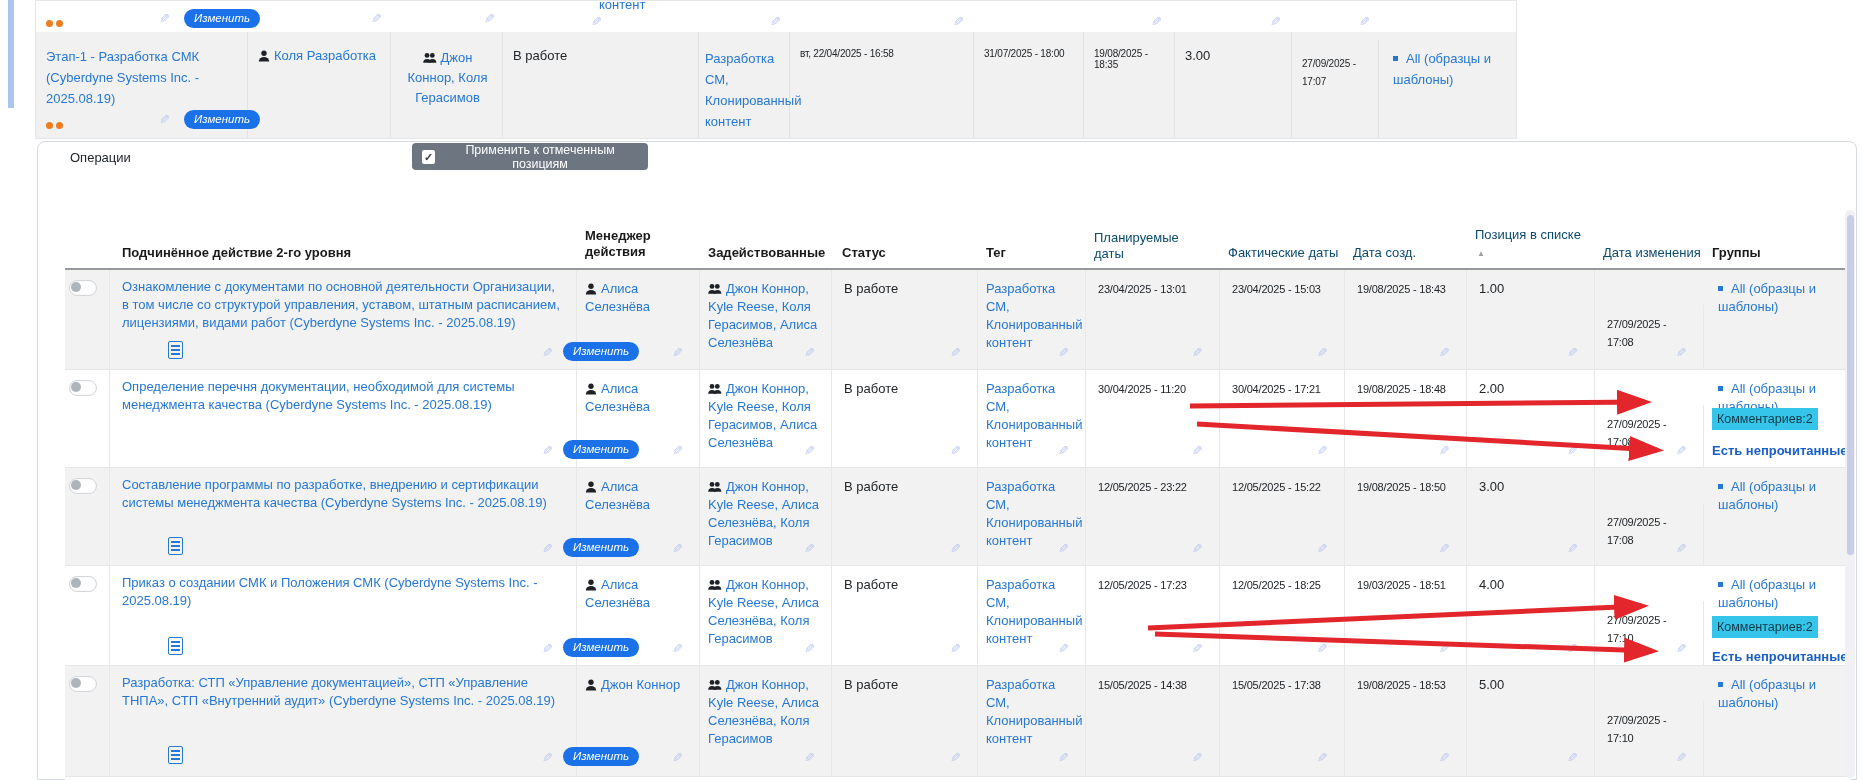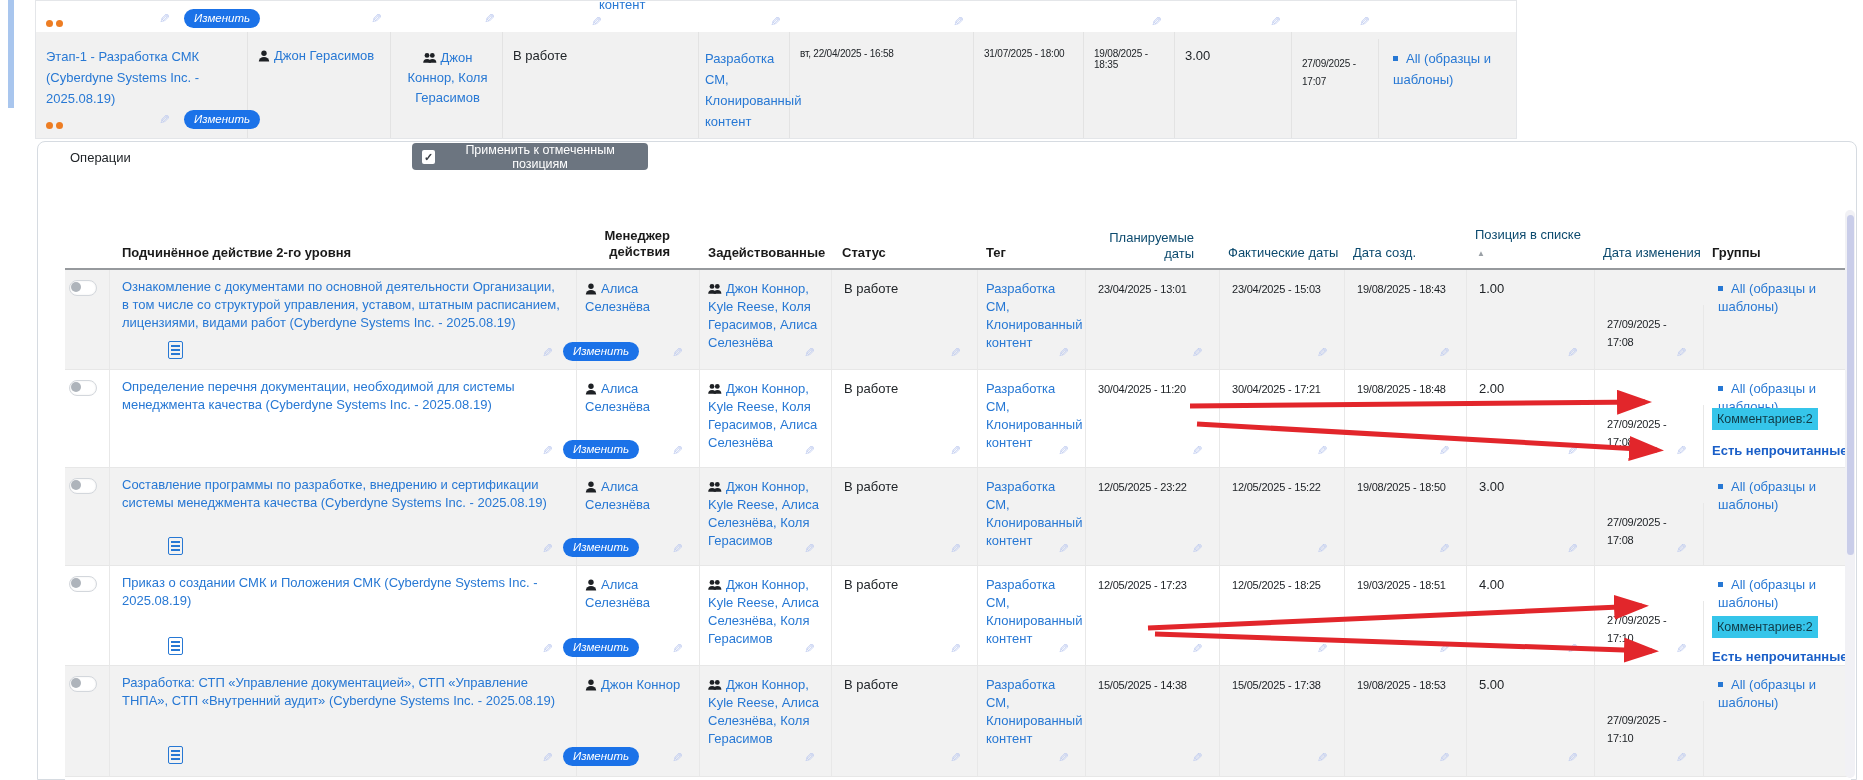--- a/index.html
+++ b/index.html
@@ -42,21 +42,21 @@
   .chev{position:absolute;right:12px;top:8px;width:8px;height:8px;border-right:1.5px solid #555;border-bottom:1.5px solid #555;transform:rotate(45deg) scaleY(.8);}
   .applybtn{left:412px;top:143px;width:236px;height:27px;background:#6c7580;color:#fff;border:none;border-radius:4px;
             font-size:12.5px;display:flex;align-items:center;gap:7px;padding:0 10px;cursor:pointer;}
   .cbx{display:inline-block;width:14px;height:14px;background:#fff;border-radius:2px;color:#3a3f45;font-size:11px;line-height:14px;text-align:center;font-weight:bold;}
 
   
   .mhead{position:absolute;left:65px;top:212px;width:1786px;height:58px;border-bottom:2px solid #96999d;box-sizing:border-box;}
   .mh{position:absolute;font-size:13px;white-space:nowrap;}
   .mh.b{font-weight:bold;color:#1a1a1a;}
   .mh.s{color:#0c4a6e;}
-  .wrap2{white-space:normal;line-height:16px;text-align:right;}
+  .wrap2{white-space:normal;line-height:16px;}
   .sortasc{position:absolute;font-size:8px;color:#9aa0a6;}
   .mrow{position:absolute;left:65px;width:1786px;border-bottom:1px solid #e7e7e7;box-sizing:border-box;}
   .mc{position:absolute;top:0;bottom:0;border-right:1px solid #e8e8e8;box-sizing:border-box;padding:10px 10px 0 12px;line-height:18px;}
   .c0{left:0;width:45px;padding:0;}      .c1{left:45px;width:467px;}
   .c2{left:512px;width:123px;padding-left:8px;} .c3{left:635px;width:132px;padding-left:8px;}
   .c4{left:767px;width:146px;}           .c5{left:913px;width:108px;padding-left:8px;}
   .c6{left:1021px;width:134px;}          .c7{left:1155px;width:125px;}
   .c8{left:1280px;width:122px;}          .c9{left:1402px;width:128px;}
   .c10{left:1530px;width:109px;margin-top:35px;}         .c11{left:1639px;width:147px;border-right:none;padding-left:14px;}
   .mdate{font-size:11px;letter-spacing:-.2px;}
@@ -115,21 +115,21 @@
         <div class="dots" style="left:10px;top:90px;">
             <i></i>
             <i></i>
           </div>
         <span class="pencil" style="left:123px;bottom:12px;">✎</span>
         <button class="editbtn" style="left:148px;bottom:9px;">Изменить</button>
       </div>
       <div class="tc t1">
         <svg class="person-svg" width="12" height="12">
             <use href="#person"></use>
-          </svg><a class="lnk">Джон Герасимов</a>
+          </svg><a class="lnk">Коля Разработка</a>
       </div>
       <div class="tc t2" style="line-height:20px;">
         <svg class="people-svg" width="14" height="12">
             <use href="#people"></use>
           </svg><a class="lnk">Джон Коннор, Коля Герасимов</a>
       </div>
       <div class="tc t3">
         <span>В работе</span>
       </div>
       <div class="tc t4" style="line-height:21px;padding-left:6px;">

